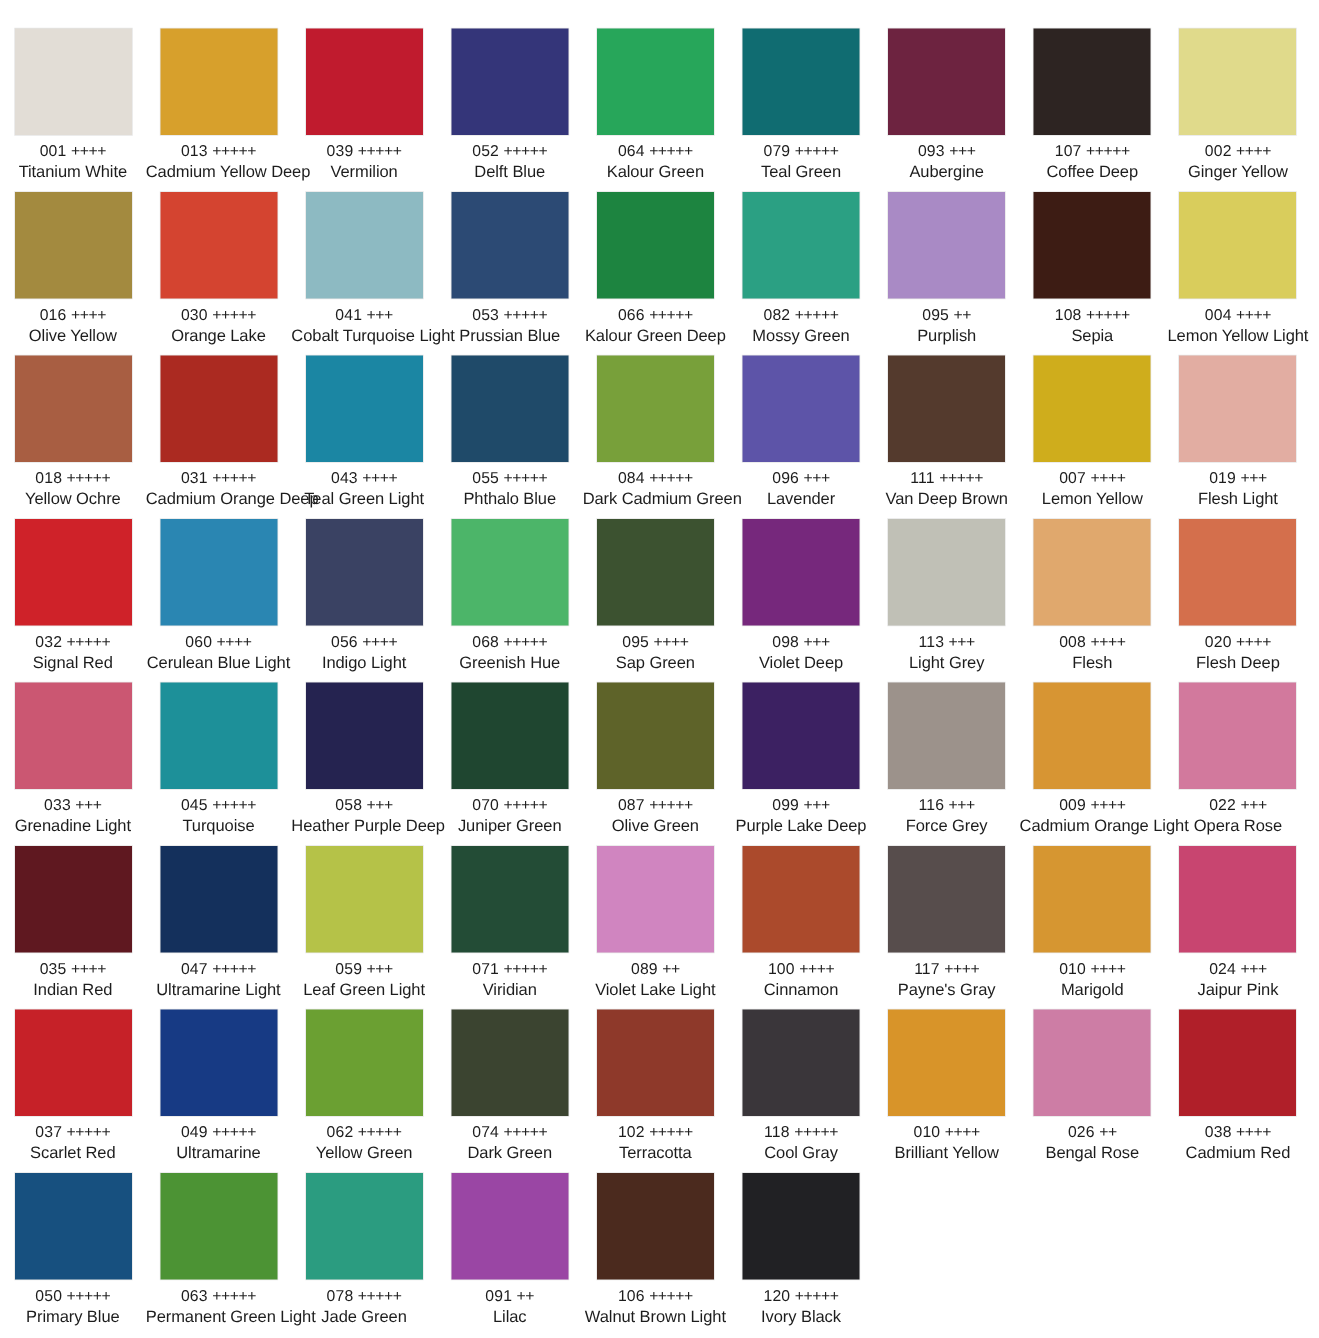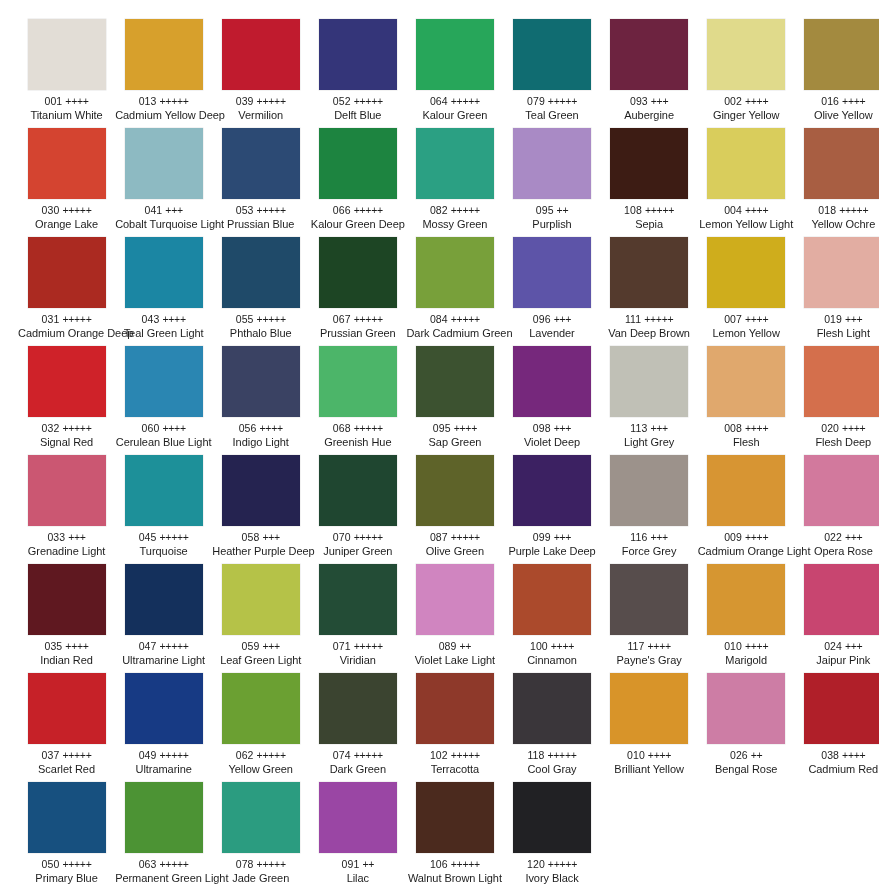--- a/index.html
+++ b/index.html
@@ -14,21 +14,21 @@
     font-family: "Liberation Sans", sans-serif;
     color: #1d1d1d;
     overflow: hidden;
   }
   #swatch-grid {
     display: grid;
     grid-template-columns: repeat(9, 97.1px);
     grid-template-rows: repeat(8, 109px);
     width: 874px;
     padding-top: 19px;
-    padding-left: 18px;
+    padding-left: 0;
     box-sizing: border-box;
   }
   .swatch-cell {
     position: relative;
     display: flex;
     flex-direction: column;
     align-items: center;
     width: 97.1px;
   }
   .swatch-chip {
@@ -111,20 +111,27 @@
       </div>
     </div>
     <div class="swatch-cell">
       <div class="swatch-chip" style="background: rgb(109, 35, 64);"></div>
       <div class="swatch-caption">
         <div class="swatch-code-line"><span class="swatch-code">093</span><span class="swatch-rating">+++</span></div>
         <div class="swatch-name">Aubergine</div>
       </div>
     </div>
     <div class="swatch-cell">
+      <div class="swatch-chip" style="background: rgb(45, 36, 34);"></div>
+      <div class="swatch-caption">
+        <div class="swatch-code-line"><span class="swatch-code">107</span><span class="swatch-rating">+++++</span></div>
+        <div class="swatch-name">Coffee Deep</div>
+      </div>
+    </div>
+    <div class="swatch-cell">
       <div class="swatch-chip" style="background: rgb(224, 218, 139);"></div>
       <div class="swatch-caption">
         <div class="swatch-code-line"><span class="swatch-code">002</span><span class="swatch-rating">++++</span></div>
         <div class="swatch-name">Ginger Yellow</div>
       </div>
     </div>
     <div class="swatch-cell">
       <div class="swatch-chip" style="background: rgb(163, 138, 63);"></div>
       <div class="swatch-caption">
         <div class="swatch-code-line"><span class="swatch-code">016</span><span class="swatch-rating">++++</span></div>
@@ -206,27 +213,20 @@
       <div class="swatch-caption">
         <div class="swatch-code-line"><span class="swatch-code">043</span><span class="swatch-rating">++++</span></div>
         <div class="swatch-name">Teal Green Light</div>
       </div>
     </div>
     <div class="swatch-cell">
       <div class="swatch-chip" style="background: rgb(31, 74, 105);"></div>
       <div class="swatch-caption">
         <div class="swatch-code-line"><span class="swatch-code">055</span><span class="swatch-rating">+++++</span></div>
         <div class="swatch-name">Phthalo Blue</div>
-      </div>
-    </div>
-    <div class="swatch-cell">
-      <div class="swatch-chip" style="background: rgb(29, 69, 36);"></div>
-      <div class="swatch-caption">
-        <div class="swatch-code-line"><span class="swatch-code">067</span><span class="swatch-rating">+++++</span></div>
-        <div class="swatch-name">Prussian Green</div>
       </div>
     </div>
     <div class="swatch-cell">
       <div class="swatch-chip" style="background: rgb(120, 160, 58);"></div>
       <div class="swatch-caption">
         <div class="swatch-code-line"><span class="swatch-code">084</span><span class="swatch-rating">+++++</span></div>
         <div class="swatch-name">Dark Cadmium Green</div>
       </div>
     </div>
     <div class="swatch-cell">

